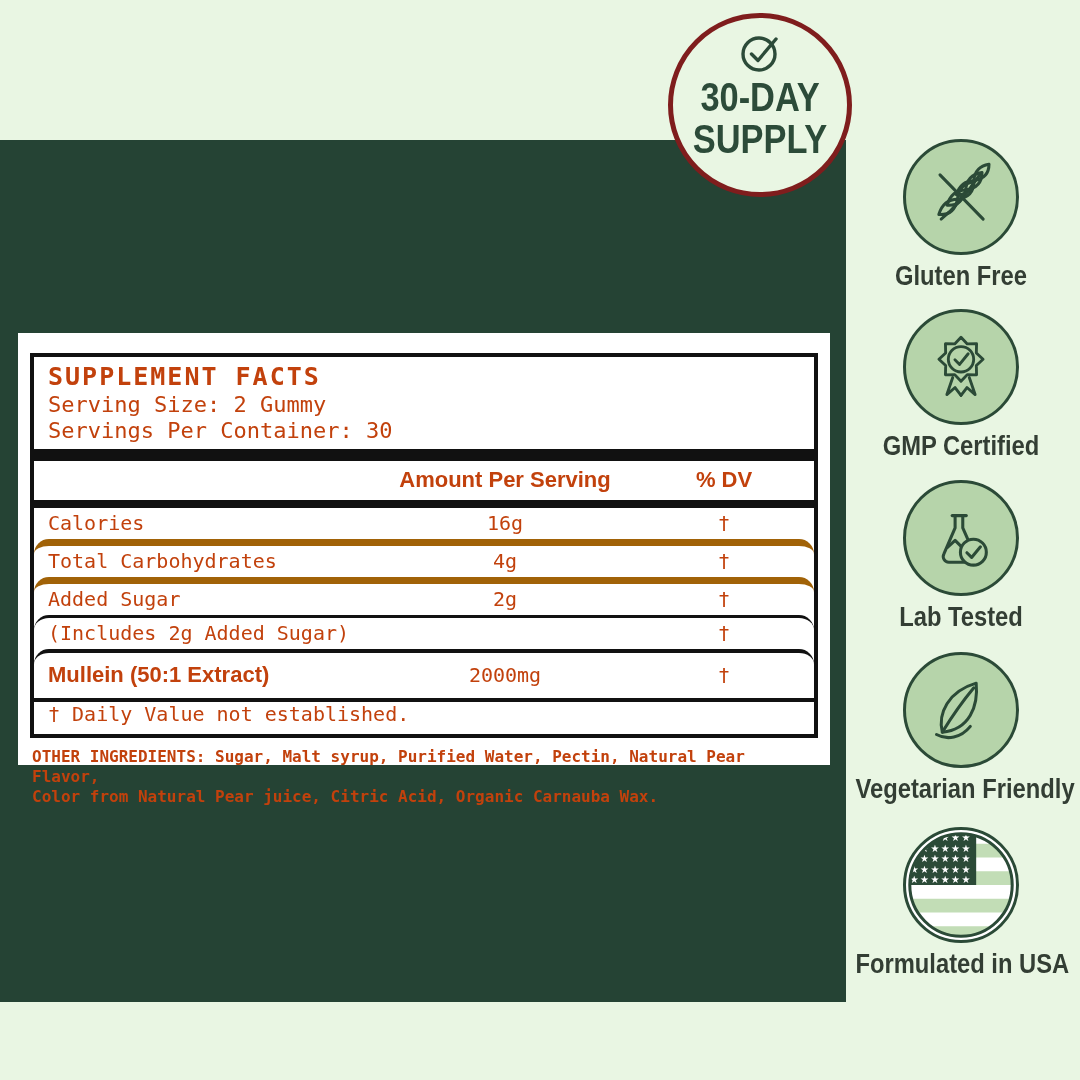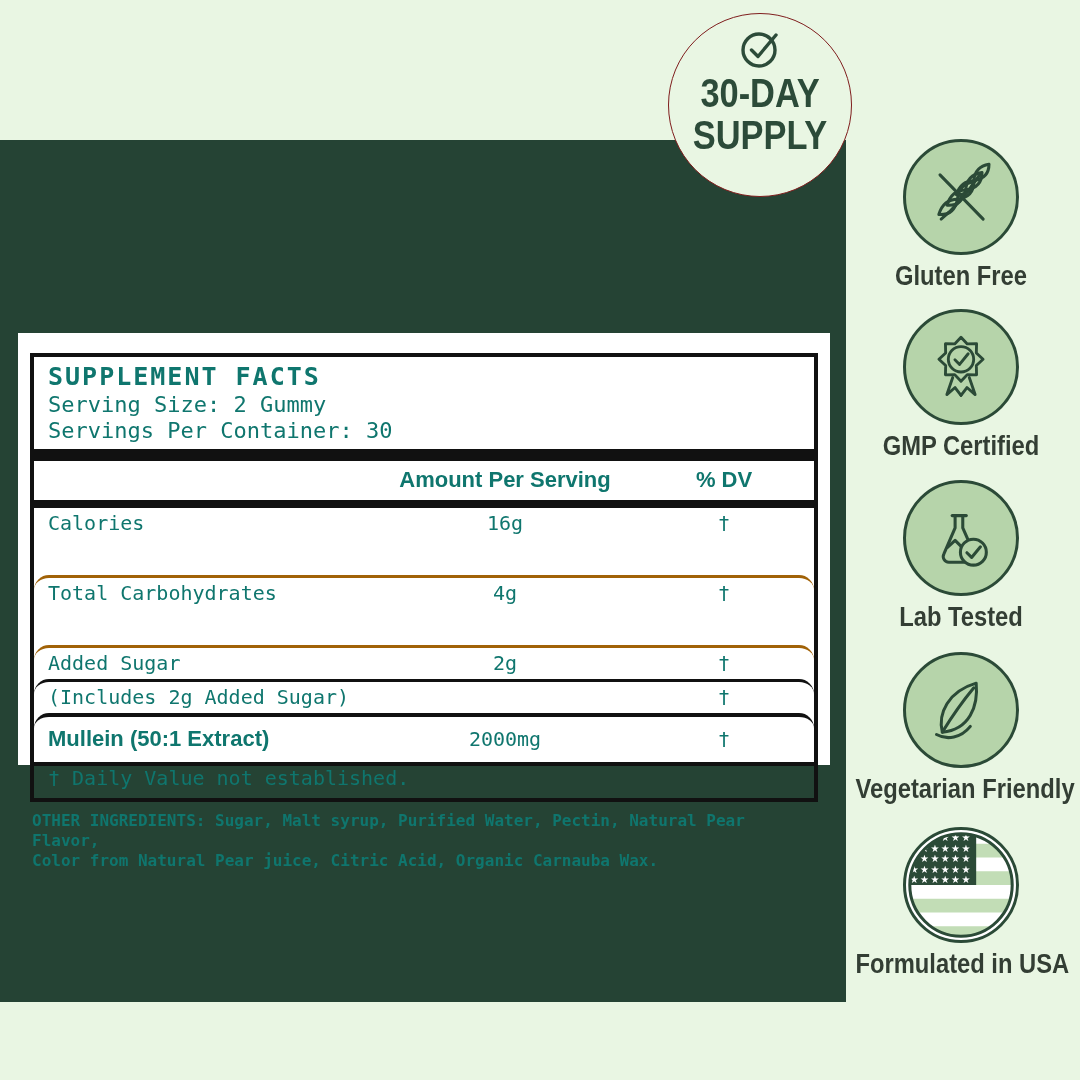--- a/index.html
+++ b/index.html
@@ -2,41 +2,41 @@
 <html><head>
 <meta charset="utf-8">
 <style>
   html,body{margin:0;padding:0;}
   body{width:1080px;height:1080px;overflow:hidden;background:#e9f6e3;font-family:"Liberation Sans",sans-serif;}
   .canvas{position:relative;width:1080px;height:1080px;background:#e9f6e3;}
   .dark-panel{position:absolute;left:0;top:140px;width:846px;height:862px;background:#254334;}
 
   
   .supply-badge{position:absolute;left:668px;top:13px;width:184px;height:184px;border-radius:50%;
-    background:#e9f6e3;border:1px solid #7f1d1d;box-sizing:border-box;text-align:center;}
+    background:#e9f6e3;border:5px solid #7f1d1d;box-sizing:border-box;text-align:center;}
   .supply-badge svg{margin-top:10px;}
   .badge-line{display:block;font-size:40px;line-height:42px;font-weight:700;color:#2c4b39;
     transform:scaleX(0.86);white-space:nowrap;letter-spacing:0px;}
 
   
   .facts-panel{position:absolute;left:18px;top:333px;width:812px;height:432px;background:#ffffff;
-    box-sizing:border-box;padding:20px 12px 0;color:#0f766e;}
+    box-sizing:border-box;padding:20px 12px 0;color:#c2410c;}
   .facts-table{border:4px solid #111;box-sizing:border-box;width:100%;}
   .facts-head{padding:5px 14px 5px;}
   .facts-title{font-family:"DejaVu Sans Mono","Liberation Mono",monospace;font-weight:700;font-size:25px;line-height:30px;letter-spacing:2px;}
   .facts-sub{font-family:"DejaVu Sans Mono","Liberation Mono",monospace;font-size:22px;line-height:26px;}
   .bar-lg{height:12px;background:#111;}
   .bar-sm{height:8px;background:#111;}
   .grid3{display:grid;grid-template-columns:1fr 258px 180px;align-items:center;}
   .col-row{padding:6px 0 7px;font-weight:700;font-size:22px;}
   .col-row .amt,.col-row .dv{text-align:center;}
   .fact-row{padding:3px 0 4px;font-family:"DejaVu Sans Mono","Liberation Mono",monospace;font-size:20px;border-radius:15px;}
   .fact-row .lbl{padding-left:14px;}
   .fact-row .amt,.fact-row .dv{text-align:center;}
-  .bt-thin{border-top:3px solid #a16207;margin-top:36px;}
+  .bt-thin{border-top:7px solid #a16207;}
   .bt-med{border-top:3px solid #111;}
   .bt-thick{border-top:4px solid #111;}
   .row-mullein{padding:9px 0 10px;}
   .row-mullein .lbl{font-family:"Liberation Sans",sans-serif;font-weight:700;font-size:22px;}
   .footnote{padding:0 14px 8px;font-family:"DejaVu Sans Mono","Liberation Mono",monospace;font-size:20px;}
   .other{margin:9px 2px 0;font-family:"DejaVu Sans Mono","Liberation Mono",monospace;font-weight:700;
     font-size:16px;line-height:20px;}
 
   
   .feature{position:absolute;left:841px;width:240px;text-align:center;}

